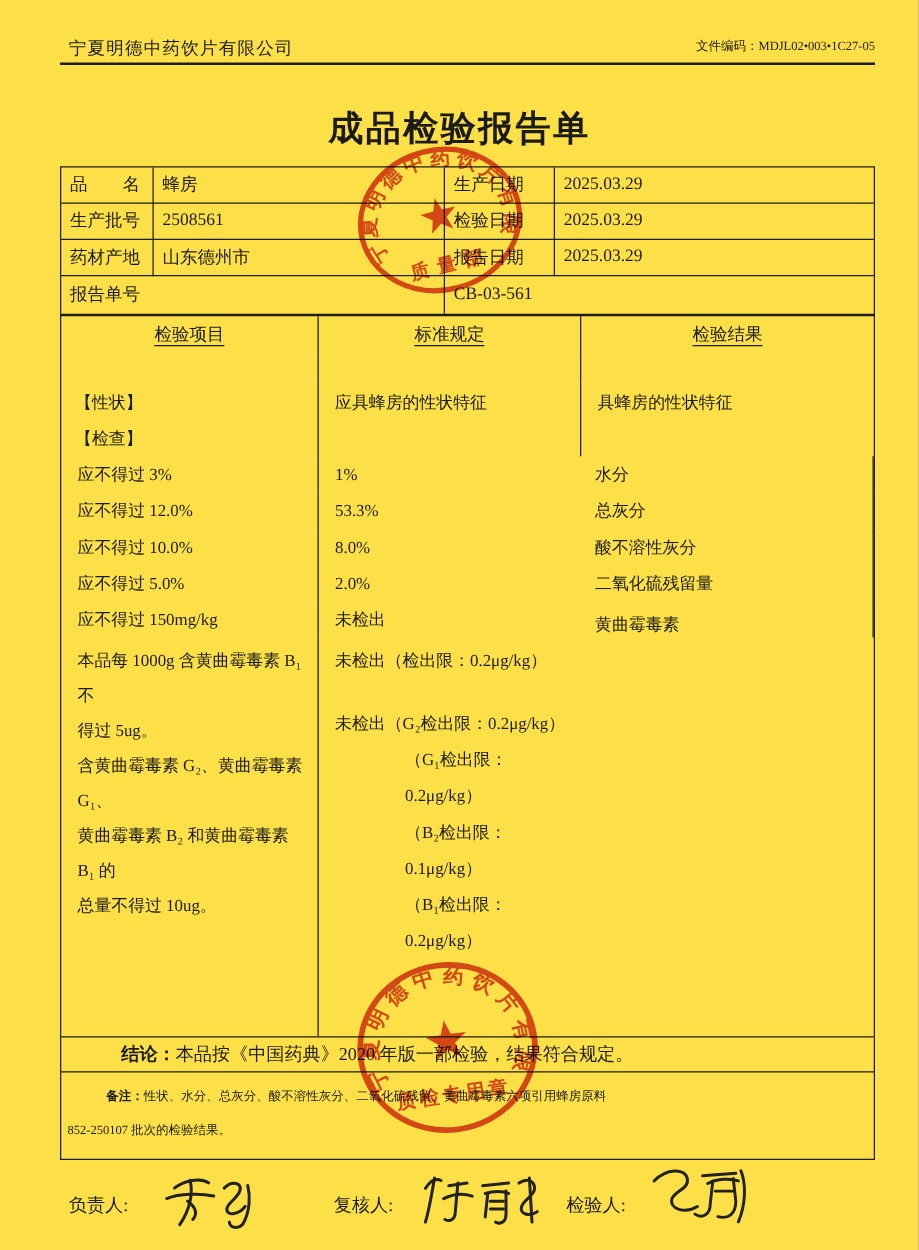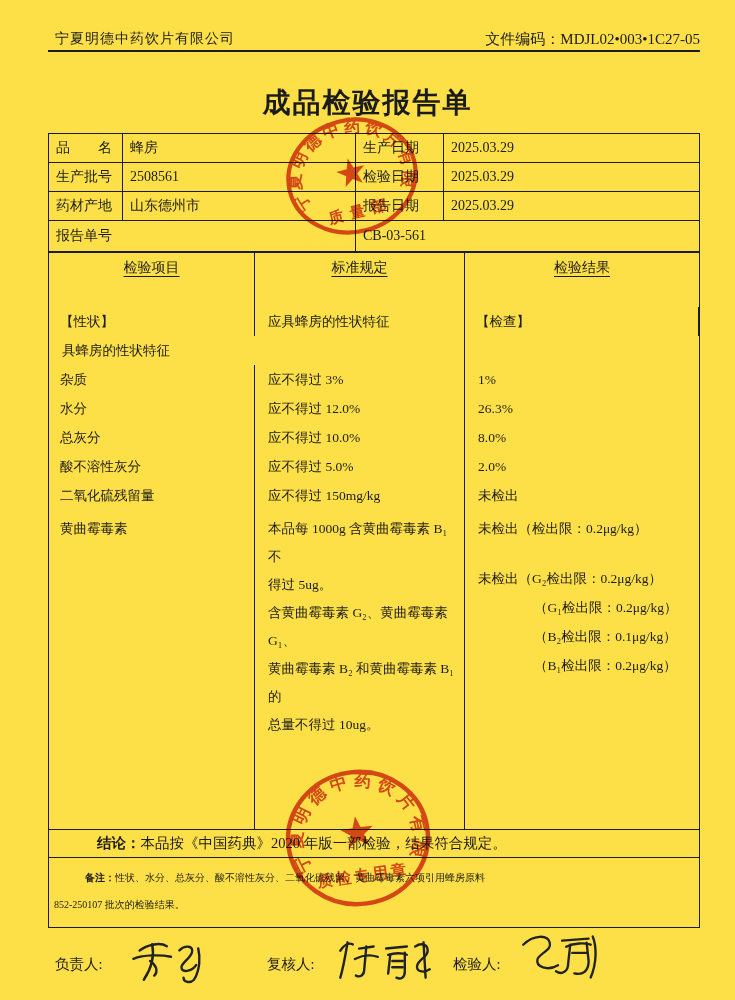--- a/index.html
+++ b/index.html
@@ -1,21 +1,21 @@
 <!DOCTYPE html>
 <html style="--stamp-color: #cf3a2b;"><head>
 <meta charset="utf-8">
 <style>
   :root { --ink:#1b1b1b; --line:#1c1c1c; --stamp-color:#cf3a2b; }
   html,body{margin:0;padding:0;background:#888;}
   .page{position:relative;width:735px;height:1000px;background:#fde047;margin:0 auto;
         font-family:"Liberation Serif","DejaVu Serif",serif;color:var(--ink);overflow:hidden;}
   
   .hdr-company{position:absolute;left:55px;top:30px;font-size:14px;letter-spacing:1px;}
-  .hdr-code{position:absolute;right:35px;top:30px;font-size:15px;}
+  .hdr-code{position:absolute;right:35px;top:30px;font-size:10px;}
   .hdr-rule{position:absolute;left:48px;top:50px;width:652px;height:0;border-top:2.2px solid var(--line);}
   
   .title{position:absolute;left:0;top:84px;width:100%;text-align:center;font-size:28px;font-weight:bold;letter-spacing:2px;}
   
   .info-table{position:absolute;left:48px;top:133px;width:652px;height:119px;box-sizing:border-box;
               border:1.5px solid var(--line);display:grid;grid-template-columns:74px 233px 88px 1fr;
               grid-template-rows:29px 29px 29px 1fr;font-size:14px;}
   .itc{display:flex;align-items:center;padding-left:7px;box-sizing:border-box;white-space:pre;}
   .itc.br{border-right:1.5px solid var(--line);}
   .itc.bb{border-bottom:1.5px solid var(--line);}
@@ -99,33 +99,32 @@
     <div class="mtc head">
         <span>检验结果</span>
       </div>
 
     <div class="mtc c1"></div>
     <div class="mtc c2"></div>
     <div class="mtc"></div>
 
     <div class="mtc c1 item">【性状】</div>
     <div class="mtc c2 std">应具蜂房的性状特征</div>
+    <div class="mtc res">具蜂房的性状特征</div>
+
     <div class="mtc c1 item">【检查】</div>
-
-    <div class="mtc res">具蜂房的性状特征</div>
     <div class="mtc c2 std"></div>
     <div class="mtc res"></div>
 
-    <div class="mtc c1 item">杂质</div>
     <div class="mtc c2 std">应不得过 3%</div>
     <div class="mtc res">1%</div>
 
     <div class="mtc c1 item">水分</div>
     <div class="mtc c2 std">应不得过 12.0%</div>
-    <div class="mtc res">26.3%</div>
+    <div class="mtc res">53.3%</div>
 
     <div class="mtc c1 item">总灰分</div>
     <div class="mtc c2 std">应不得过 10.0%</div>
     <div class="mtc res">8.0%</div>
 
     <div class="mtc c1 item">酸不溶性灰分</div>
     <div class="mtc c2 std">应不得过 5.0%</div>
     <div class="mtc res">2.0%</div>
 
     <div class="mtc c1 item">二氧化硫残留量</div>

